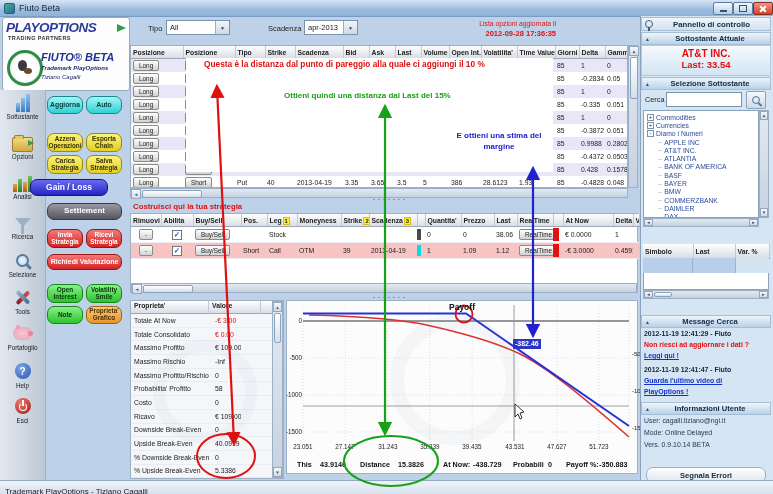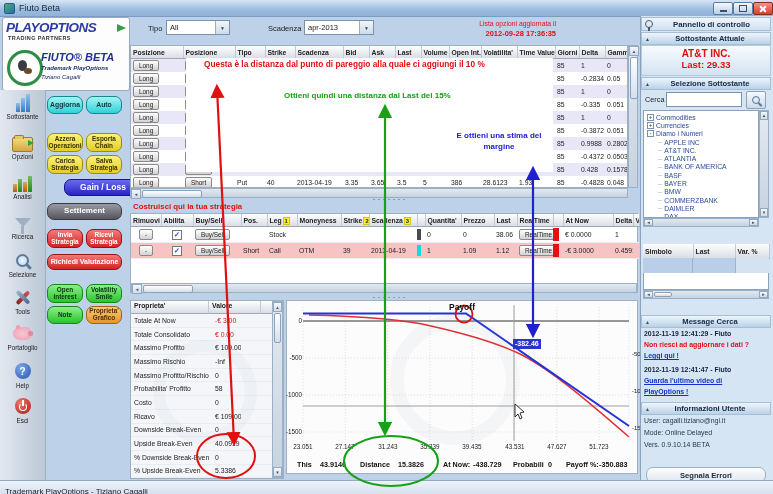--- a/index.html
+++ b/index.html
@@ -255,42 +255,42 @@
   <div class="abtn cyan" style="left:47px;top:96px;width:36px;height:18px">Aggiorna</div>
   <div class="abtn cyan" style="left:86px;top:96px;width:36px;height:18px">Auto</div>
   <div class="abtn yellow" style="left:47px;top:133px;width:36px;height:19px">Azzera
 Operazioni</div>
   <div class="abtn yellow" style="left:86px;top:133px;width:36px;height:19px">Esporta
 Chain</div>
   <div class="abtn yellow" style="left:47px;top:155px;width:36px;height:19px">Carica
 Strategia</div>
   <div class="abtn yellow" style="left:86px;top:155px;width:36px;height:19px">Salva
 Strategia</div>
-  <div class="abtn bluebtn" style="left:64px;top:179px;width:78px;height:17px">Gain / Loss</div>
+  <div class="abtn bluebtn" style="left:30px;top:179px;width:78px;height:17px">Gain / Loss</div>
   <div class="abtn darkbtn" style="left:47px;top:203px;width:75px;height:17px">Settlement</div>
   <div class="abtn redbtn" style="left:47px;top:229px;width:36px;height:19px">Invia
 Strategia</div>
   <div class="abtn redbtn" style="left:86px;top:229px;width:36px;height:19px">Ricevi
 Strategia</div>
   <div class="abtn redbtn" style="left:47px;top:254px;width:75px;height:16px;font-size:7px">Richiedi Valutazione</div>
   <div class="abtn greenbtn" style="left:47px;top:284px;width:36px;height:19px">Open
 Interest</div>
   <div class="abtn greenbtn" style="left:86px;top:284px;width:36px;height:19px">Volatility
 Smile</div>
   <div class="abtn greenbtn" style="left:47px;top:306px;width:36px;height:18px">Note</div>
   <div class="abtn orangebtn" style="left:86px;top:306px;width:36px;height:18px">Proprieta'
 Grafico</div>
 
   <span class="abs lbl" style="left:148px;top:24px">Tipo</span>
   <div class="abs dd" style="left:166px;top:20px;width:64px">
     <span>All</span>
     <span class="dda">▼</span>
   </div>
   <span class="abs lbl" style="left:268px;top:24px">Scadenza</span>
-  <div class="abs dd" style="left:304px;top:20px;width:70px">
+  <div class="abs dd" style="left:304px;top:20px;width:54px">
     <span>apr-2013</span>
     <span class="dda">▼</span>
   </div>
   <div class="abs updnote" style="left:420px;top:20px;width:136px">
     <div>Lista opzioni aggiornata il</div><b>2012-09-28 17:36:35</b>
   </div>
 
   <div class="abs chain-wrap">
     <table class="chain-t gridhdr">
       <colgroup>
@@ -673,21 +673,21 @@
   <div class="rp-title">
     <div class="pin"></div>
     <span>Pannello di controllo</span>
   </div>
   <div class="sechdr" style="top:32px">
     <span class="col">▲</span>
     <span class="st">Sottostante Attuale</span>
   </div>
   <div class="underlying">
     <div class="u-name">AT&amp;T INC.</div>
-    <div class="u-last">Last: 29.33</div>
+    <div class="u-last">Last: 33.54</div>
   </div>
   <div class="sechdr" style="top:77px">
     <span class="col">▲</span>
     <span class="st">Selezione Sottostante</span>
   </div>
   <span class="abs" style="left:645px;top:95px;font-size:7.3px">Cerca</span>
   <input class="cercabox" style="">
   <div class="magbtn">
       <span class="mag"></span>
     </div>

